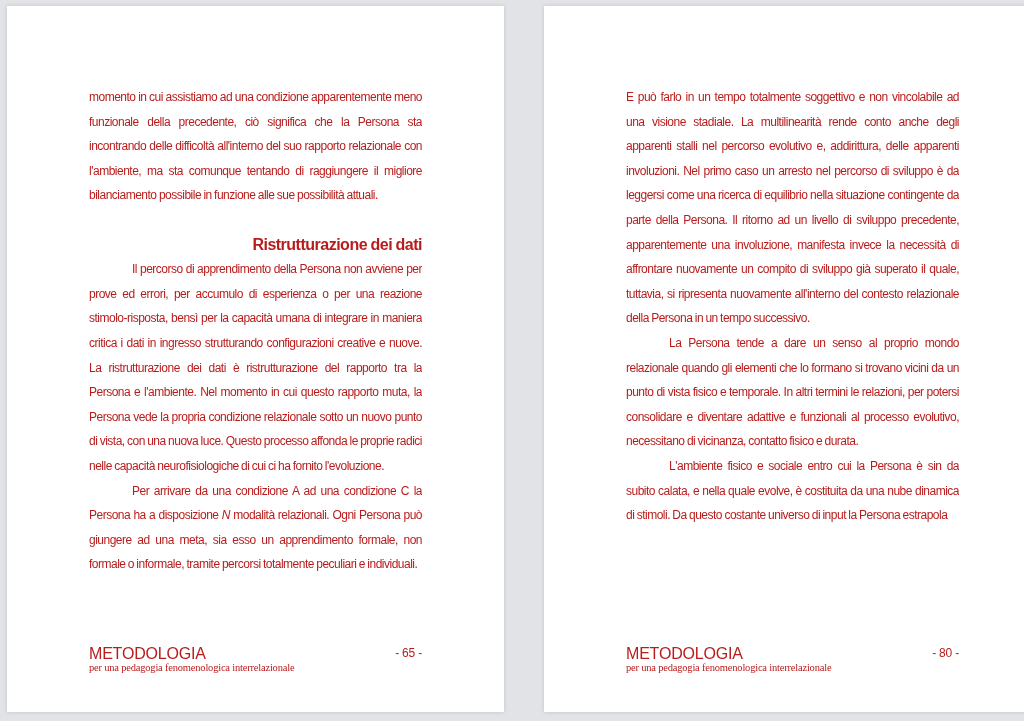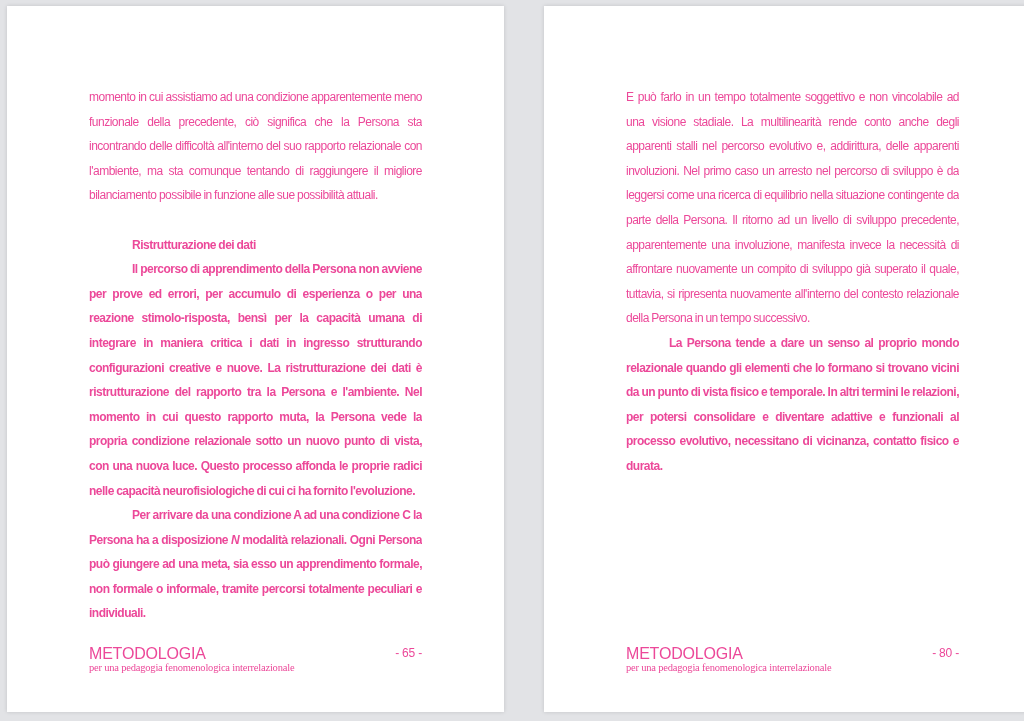--- a/index.html
+++ b/index.html
@@ -6,21 +6,21 @@
     margin: 0;
     padding: 0;
   }
   .viewer {
     position: relative;
     width: 1024px;
     height: 721px;
     background: #e2e3e6;
     overflow: hidden;
     font-family: "Liberation Sans", sans-serif;
-    color: #ec4899;
+    color: #b91c1c;
   }
   .page {
     position: absolute;
     top: 6px;
     width: 497px;
     height: 706px;
     background: #ffffff;
     box-shadow: 0 0 4px rgba(0,0,0,0.14);
   }
   .page-left  { left: 7px; }
@@ -38,28 +38,27 @@
     letter-spacing: -0.5px;
     word-spacing: -0.5px;
     text-align: justify;
   }
   .para {
     margin: 0;
     text-indent: 0;
   }
   .para.indent {
     text-indent: 43px;
-    font-weight: bold;
   }
   .heading {
     margin: 24.6px 0 0 0;
     padding-left: 43px;
-    font-size: 12px;
+    font-size: 16px;
     font-weight: bold;
-    text-align: left;
+    text-align: right;
   }
   .var-n {
     font-style: italic;
   }
 
   .page-footer {
     position: absolute;
     left: 82px;
     right: 82px;
     bottom: 38px;
@@ -101,20 +100,21 @@
         <div class="footer-subtitle">per una pedagogia fenomenologica interrelazionale</div>
       </div>
       <div class="footer-page">- 65 -</div>
     </div>
   </div>
 
   <div class="page page-right">
     <div class="page-body">
       <p class="para">E può farlo in un tempo totalmente soggettivo e non vincolabile ad una visione stadiale. La multilinearità rende conto anche degli apparenti stalli nel percorso evolutivo e, addirittura, delle apparenti involuzioni. Nel primo caso un arresto nel percorso di sviluppo è da leggersi come una ricerca di equilibrio nella situazione contingente da parte della Persona. Il ritorno ad un livello di sviluppo precedente, apparentemente una involuzione, manifesta invece la necessità di affrontare nuovamente un compito di sviluppo già superato il quale, tuttavia, si ripresenta nuovamente all'interno del contesto relazionale della Persona in un tempo successivo.</p>
       <p class="para indent">La Persona tende a dare un senso al proprio mondo relazionale quando gli elementi che lo formano si trovano vicini da un punto di vista fisico e temporale. In altri termini le relazioni, per potersi consolidare e diventare adattive e funzionali al processo evolutivo, necessitano di vicinanza, contatto fisico e durata.</p>
+      <p class="para indent">L'ambiente fisico e sociale entro cui la Persona è sin da subito calata, e nella quale evolve, è costituita da una nube dinamica di stimoli. Da questo costante universo di input la Persona estrapola</p>
     </div>
     <div class="page-footer">
       <div class="footer-left">
         <div class="footer-title">METODOLOGIA</div>
         <div class="footer-subtitle">per una pedagogia fenomenologica interrelazionale</div>
       </div>
       <div class="footer-page">- 80 -</div>
     </div>
   </div>
 

